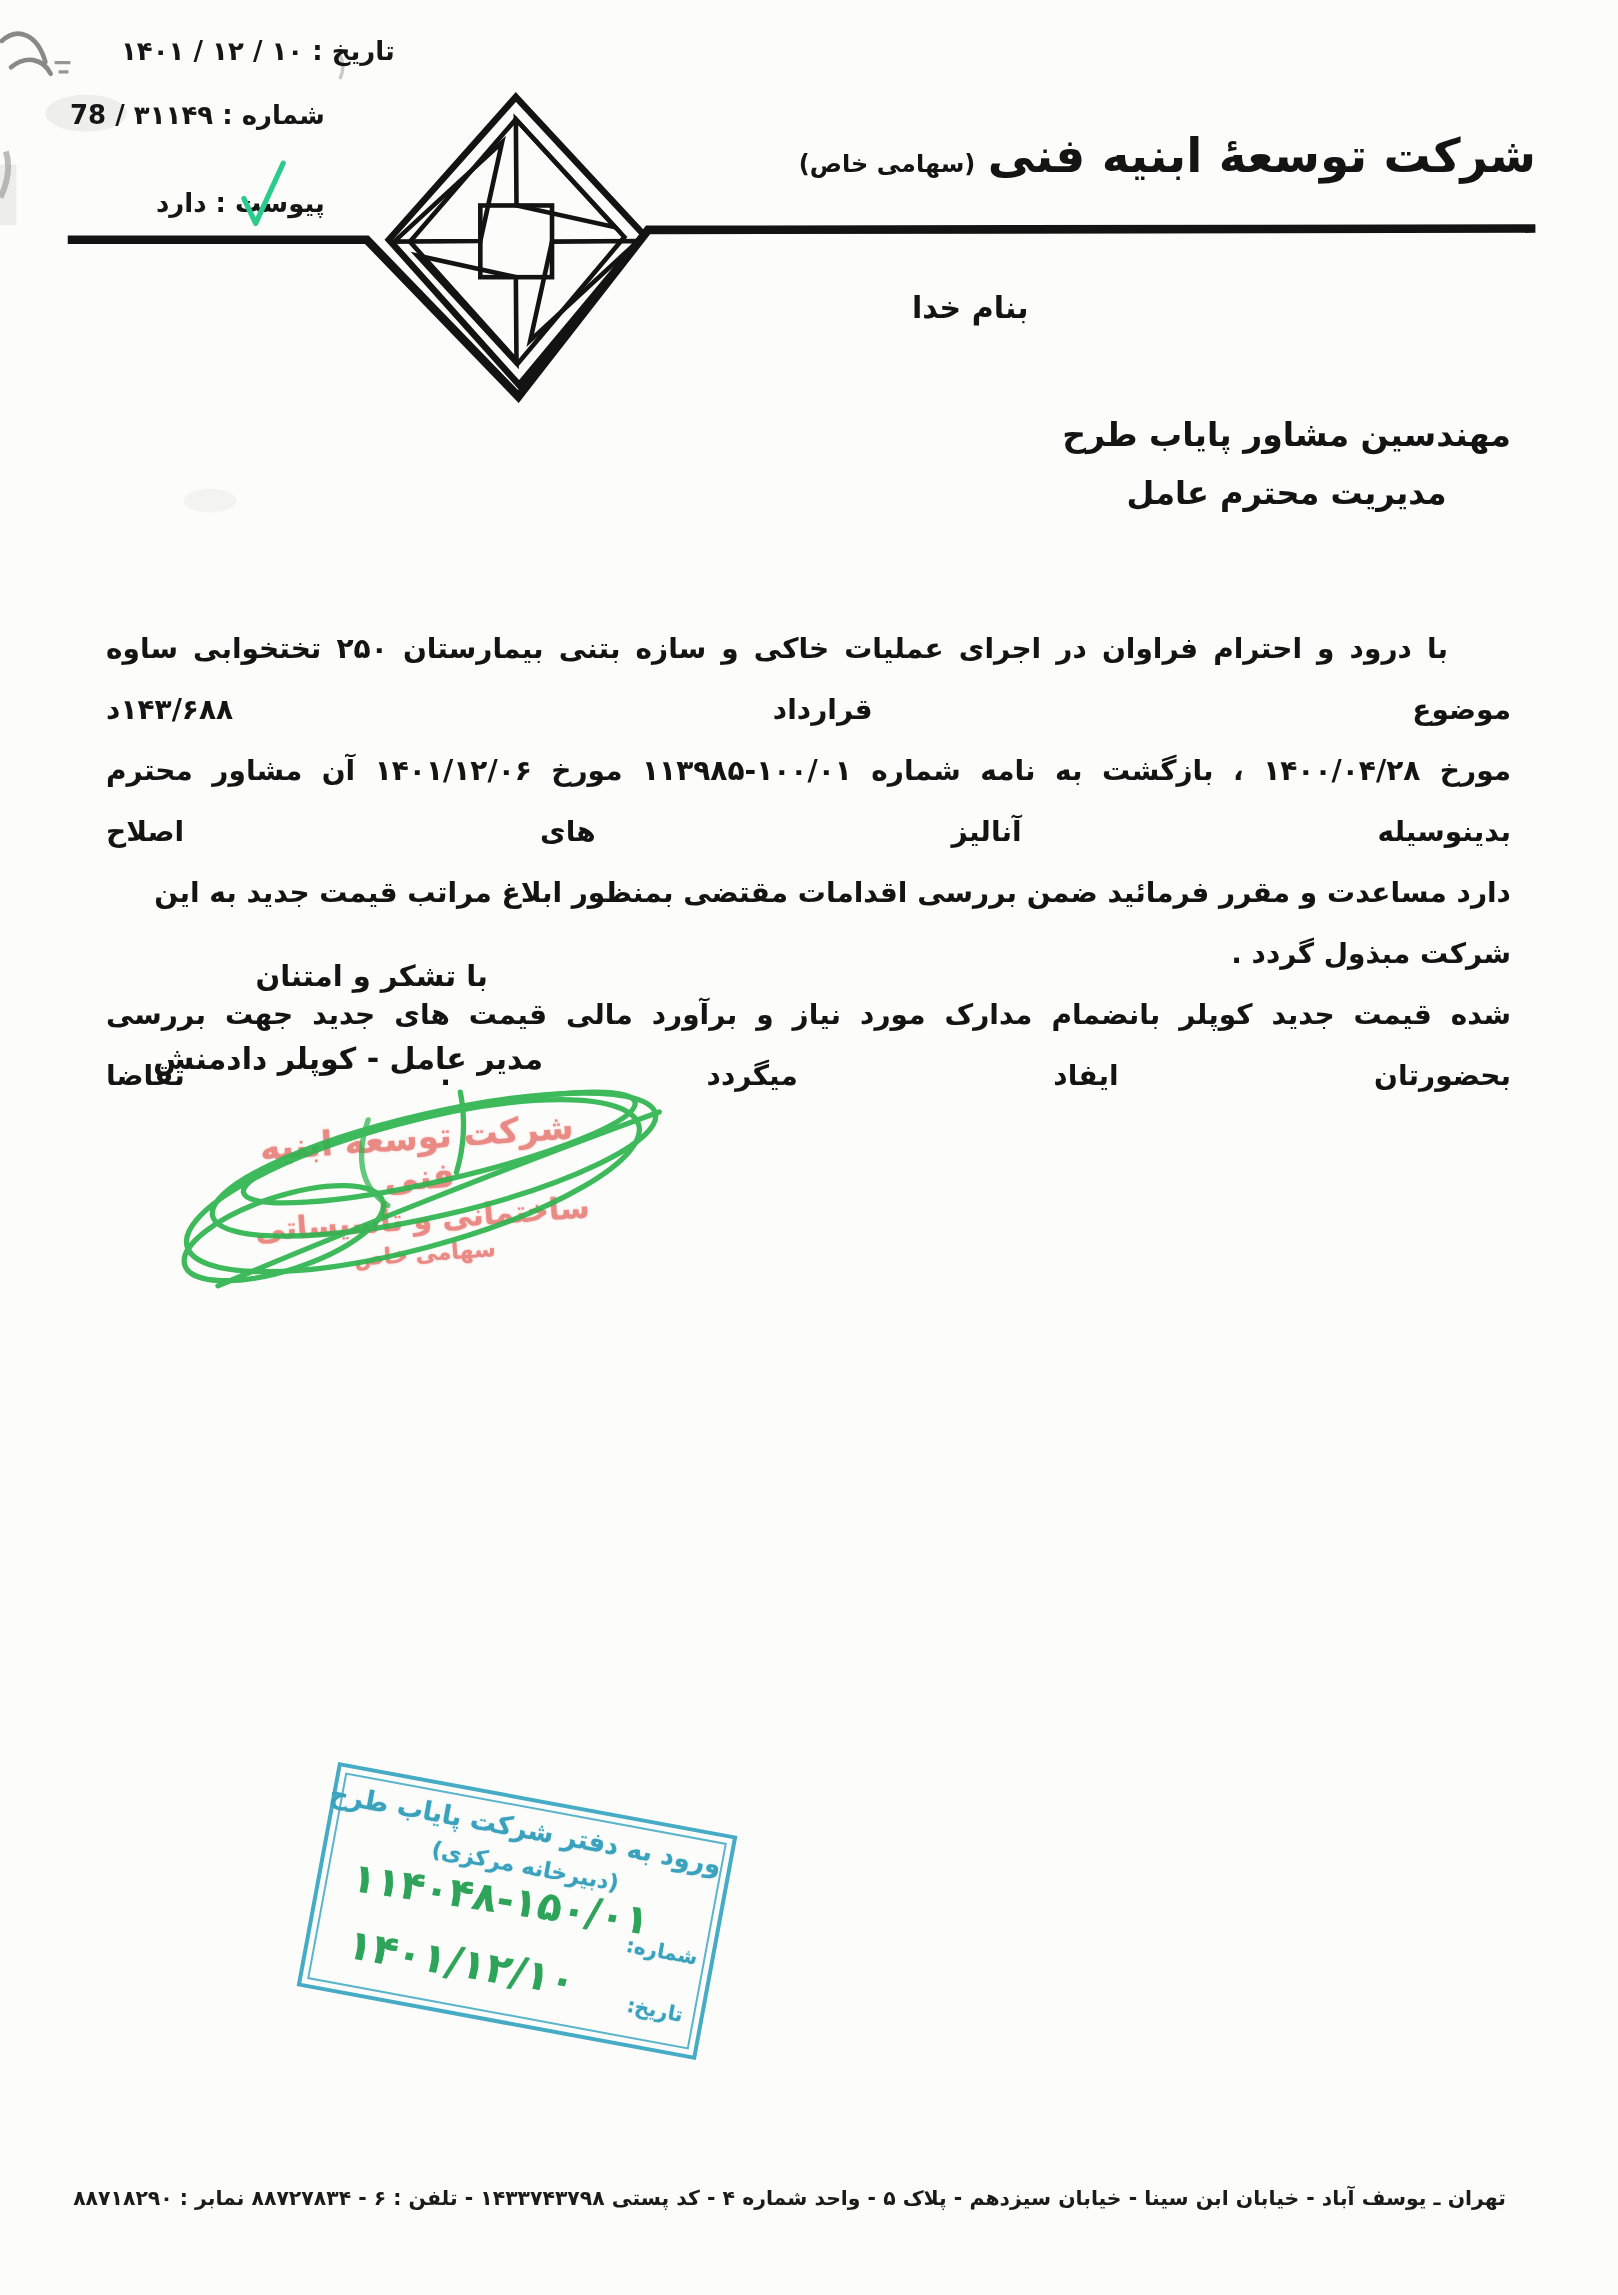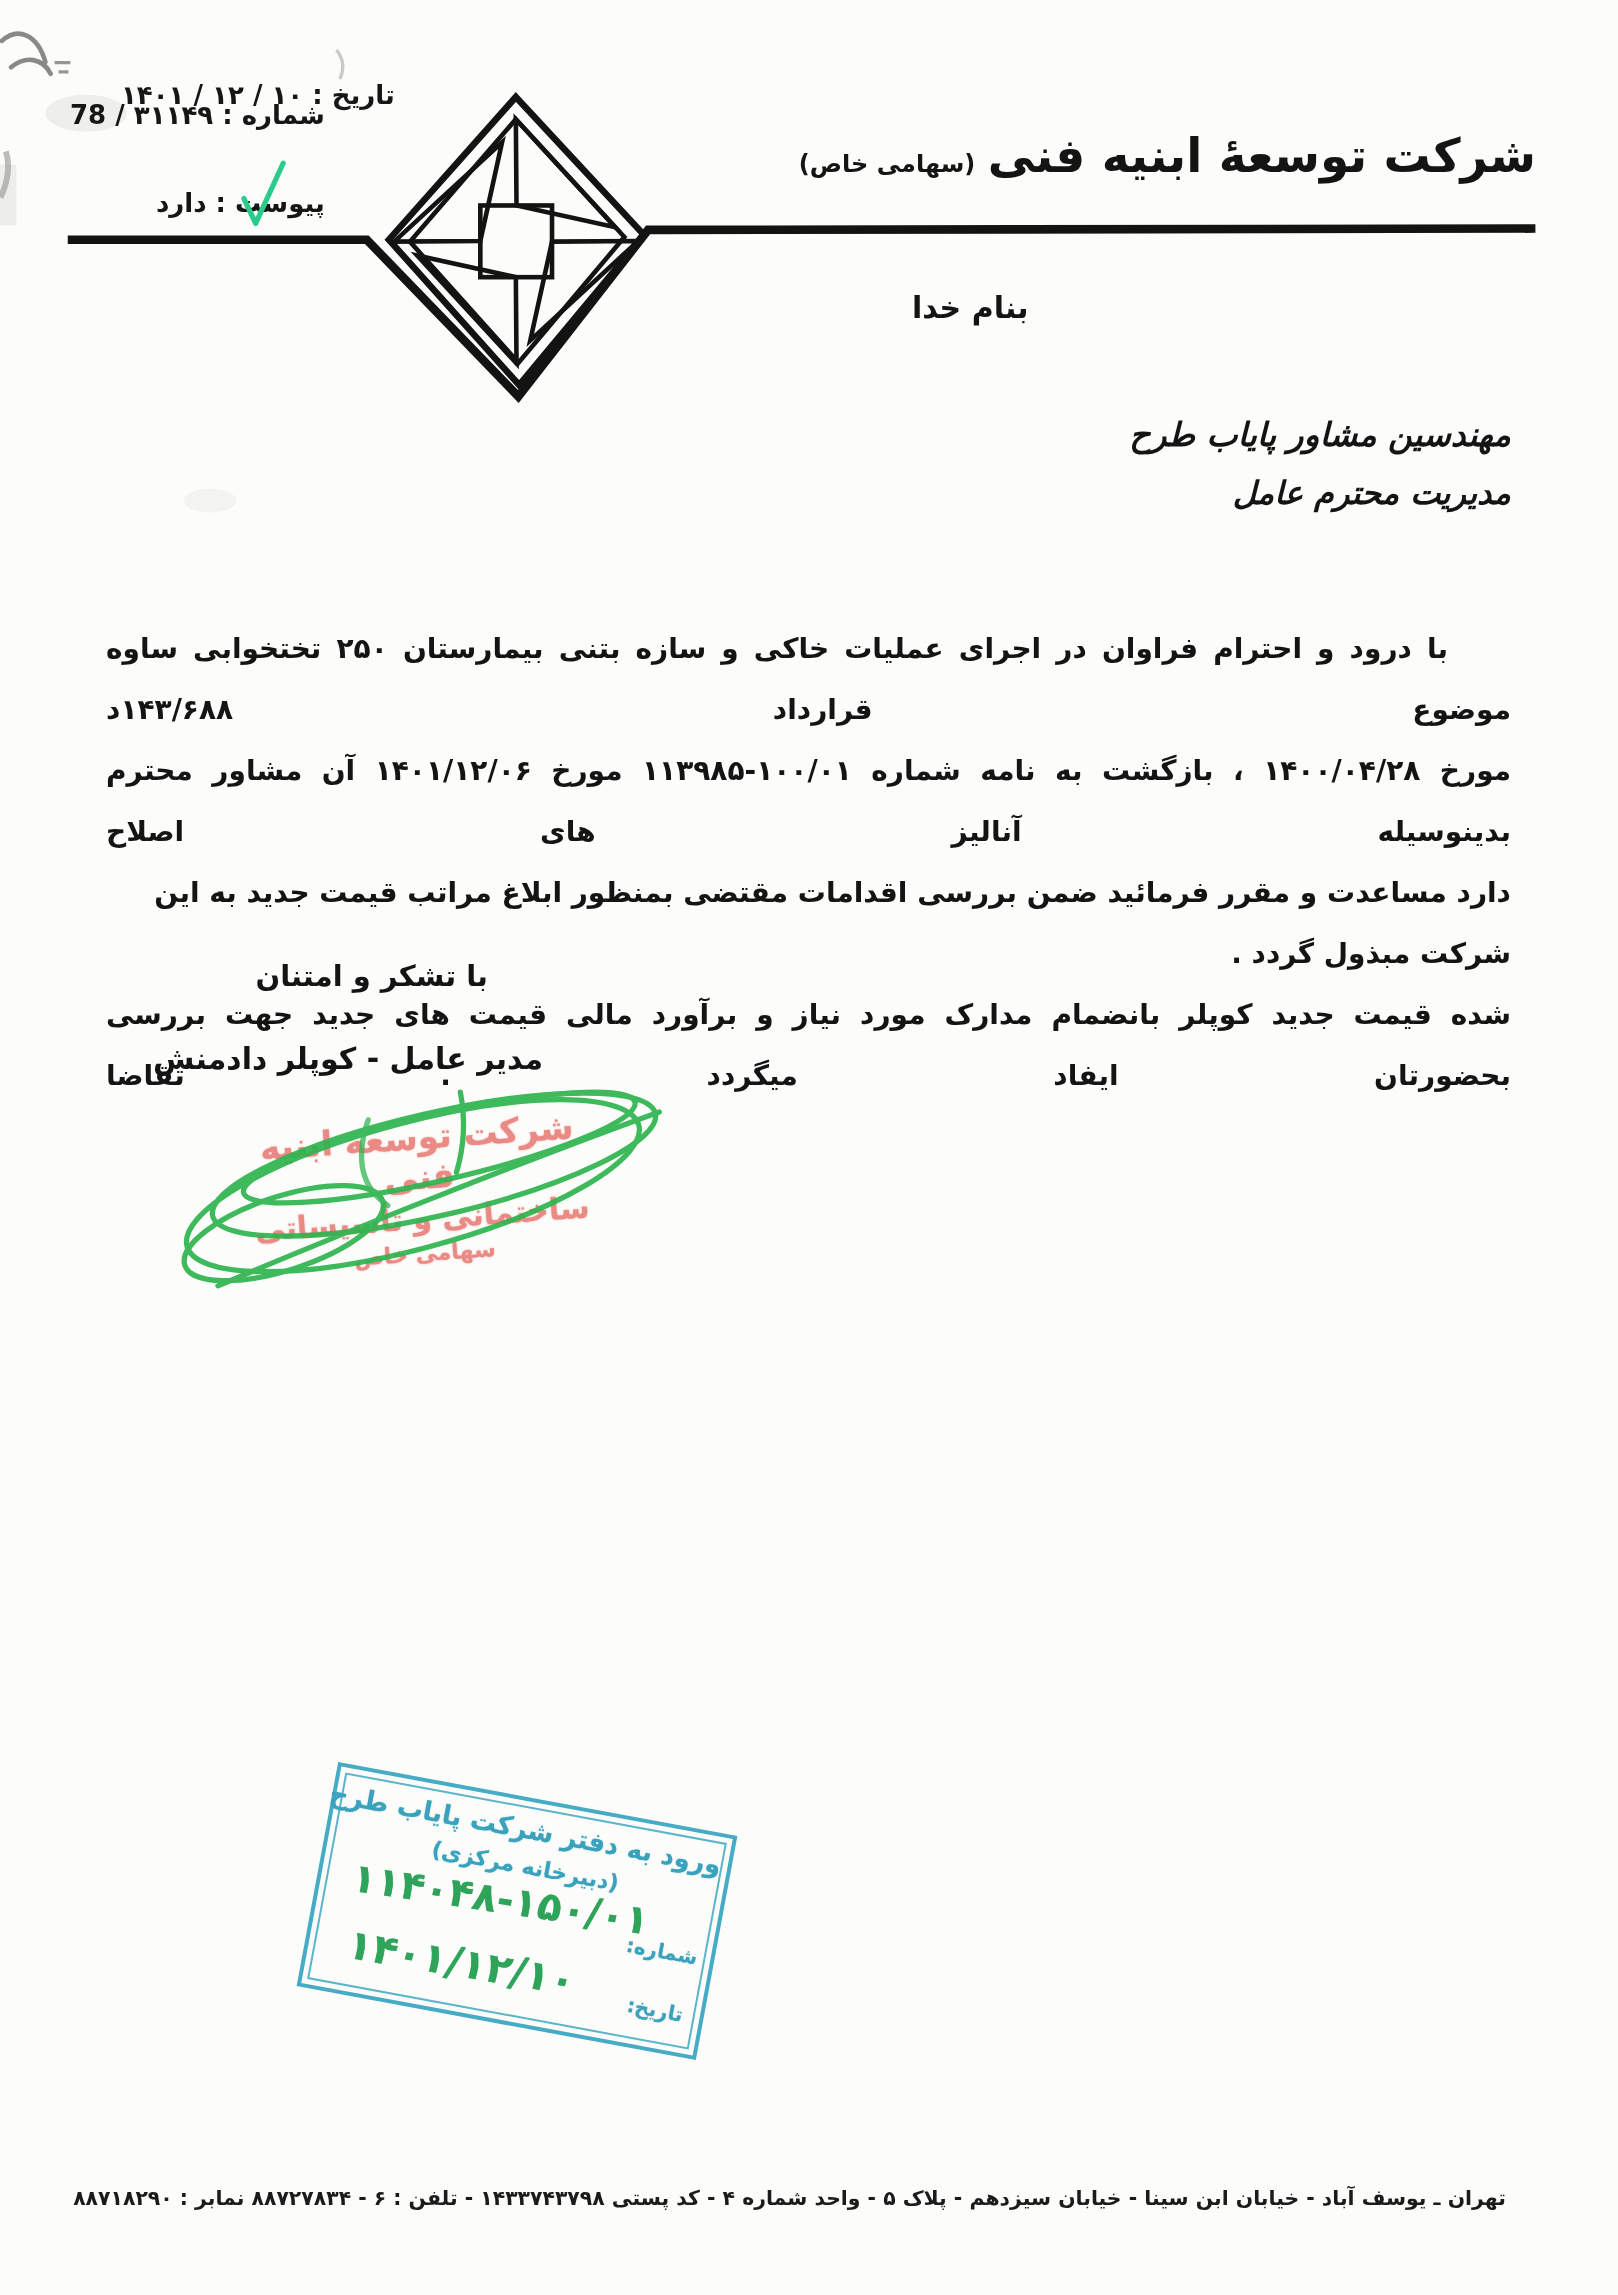--- a/index.html
+++ b/index.html
@@ -9,30 +9,30 @@
     margin:0 auto;
     background:#fcfcfa;
     font-family:"DejaVu Sans",sans-serif;
     direction:rtl;
     color:#141414;
     overflow:hidden;
   }
   .abs{position:absolute;}
   
   .meta-line{font-weight:bold;font-size:26px;white-space:nowrap;color:#161616;}
-  .meta-date{left:122px;top:36px;margin-top:44px;}
+  .meta-date{left:122px;top:36px;}
   .meta-number{left:71px;top:100px;}
   .meta-attach{left:157px;top:188px;}
   
   .company-row{right:82px;top:128px;width:659px;text-align:left;white-space:nowrap;}
   .company-name{font-size:47px;font-weight:bold;letter-spacing:-0.7px;}
   .company-type{font-size:24px;font-weight:bold;margin-right:9.2px;}
   .besmele{left:913px;top:290px;font-size:30px;font-weight:bold;}
   
-  .recipient{right:107px;top:415px;text-align:right;font-style:italic;}
+  .recipient{right:107px;top:415px;text-align:center;}
   .recipient div{font-weight:bold;white-space:nowrap;}
   .rcp1{font-size:33px;margin-bottom:20px;}
   .rcp2{font-size:32px;margin-bottom:21px;}
   .rcp3{font-size:32px;}
   
   .body-block{right:107px;top:618px;width:1405px;margin-left:32px;}
   .body-line{
     font-size:28px;font-weight:bold;line-height:61px;
     text-align:justify;text-align-last:justify;
     white-space:nowrap;

